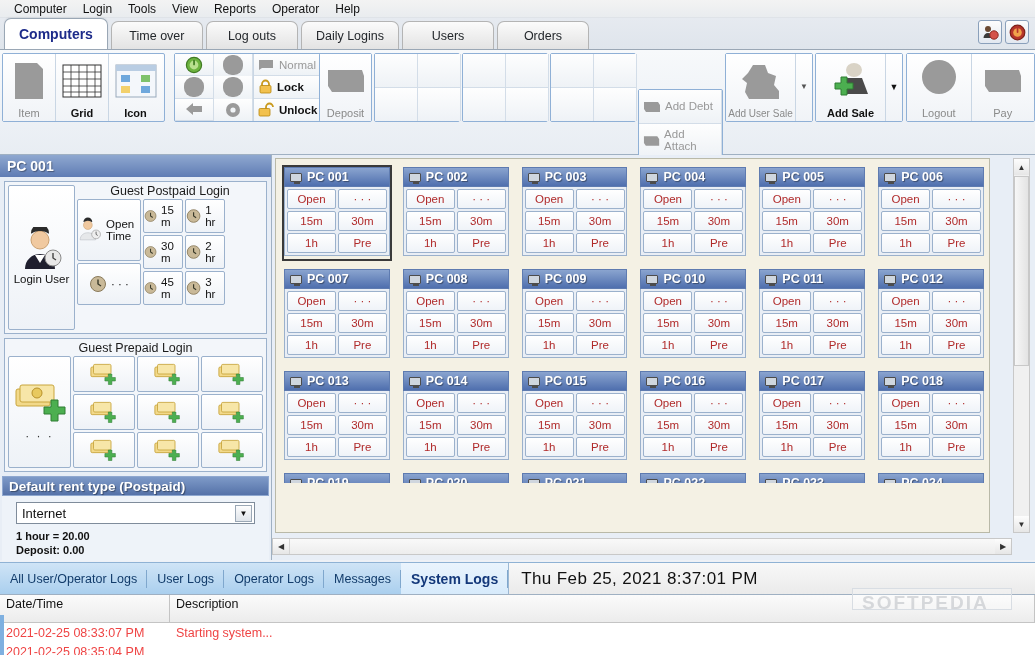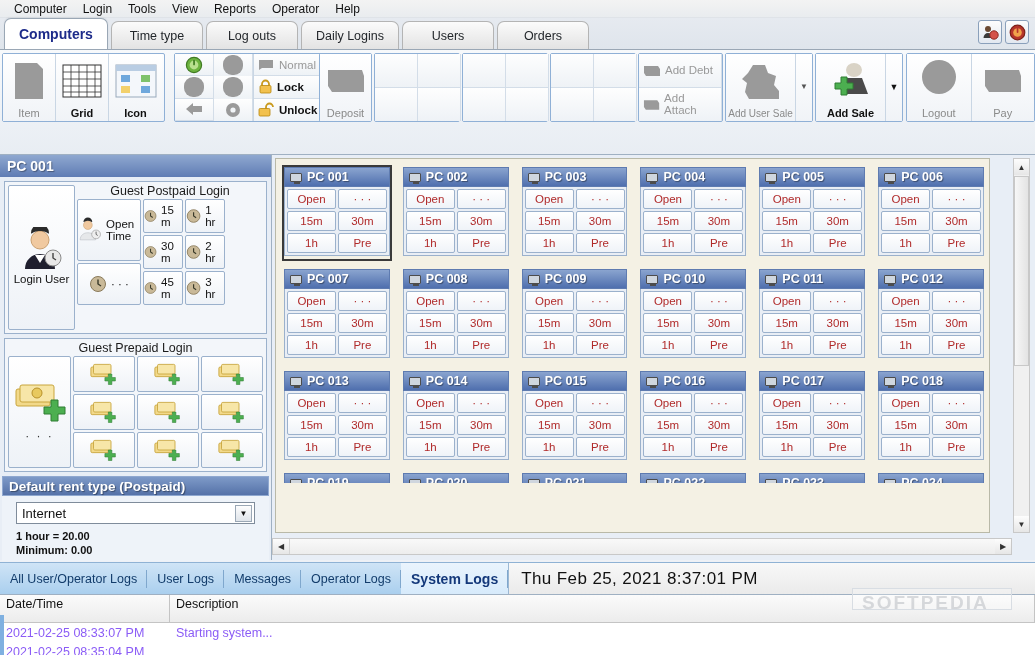--- a/index.html
+++ b/index.html
@@ -270,21 +270,21 @@
   .logtable {
     position: absolute; left: 0; top: 594px; width: 1035px; height: 61px;
     background: #ffffff; border-top: 1px solid #9fb0c2;
   }
   .logheader { display: flex; height: 28px;
     background: linear-gradient(#fbfbfb, #ececec); border-bottom: 1px solid #c4c4c4; }
   .lh { font-size: 12.5px; color: #111; padding: 2px 0 0 6px; border-right: 1px solid #c4c4c4; }
   .lh.c1 { width: 170px; }
   .lh.c2 { flex: 1; }
   .logrow { display: flex; height: 19px; align-items: center; }
-  .lc { font-size: 12.5px; color: #8b5cf6; padding-left: 6px; }
+  .lc { font-size: 12.5px; color: #ef4444; padding-left: 6px; }
   .lc.c1 { width: 170px; }
   .lc.c2 { flex: 1; }
   .leftmark { position:absolute; left:0; top:20px; width:4px; height:41px; background:#7fb0e0; }
 
   .watermark {
     position: absolute; left: 862px; top: 592px;
     font-size: 19px; font-weight: bold; letter-spacing: 2px;
     color: rgba(150,155,162,.35); pointer-events: none;
   }
   .wm-box {
@@ -303,21 +303,21 @@
     <div class="mi">Login</div>
     <div class="mi">Tools</div>
     <div class="mi">View</div>
     <div class="mi">Reports</div>
     <div class="mi">Operator</div>
     <div class="mi">Help</div>
   </div>
 
   <div class="tabstrip">
     <div class="tab active">Computers</div>
-    <div class="tab">Time type</div>
+    <div class="tab">Time over</div>
     <div class="tab">Log outs</div>
     <div class="tab">Daily Logins</div>
     <div class="tab">Users</div>
     <div class="tab">Orders</div>
   </div>
 
   <div class="topright">
     <div class="trbtn">
       <svg width="17" height="17" viewBox="0 0 17 17">
         <circle cx="6" cy="5" r="3" fill="#6b4a33"></circle>
@@ -464,21 +464,21 @@
       <div class="colstack">
           <div class="smallbtn" style="width:43px;height:33.5px;"></div>
           <div class="smallbtn" style="width:43px;height:33.5px;"></div>
         </div>
       <div class="colstack">
           <div class="smallbtn" style="width:43px;height:33.5px;"></div>
           <div class="smallbtn" style="width:43px;height:33.5px;"></div>
         </div>
     </div>
 
-    <div class="rgroup" style="left:638px; width:85px;">
+    <div class="rgroup" style="left:638px; width:85px;margin-top:36px;">
       <div class="colstack">
         <div class="smallbtn" style="width:83px;height:33.5px;">
           <svg width="18" height="13" viewBox="0 0 18 13">
               <path d="M1 2h14l2 3v7H3l-2-3z" fill="#9a9a9a"></path>
             </svg>
           <span>Add Debt</span>
         </div>
         <div class="smallbtn" style="width:83px;height:33.5px;">
           <svg width="18" height="13" viewBox="0 0 18 13">
               <path d="M1 2h14l2 3v7H3l-2-3z" fill="#9a9a9a"></path>
@@ -842,21 +842,21 @@
     </div>
 
     <div class="rentbar">Default rent type (Postpaid)</div>
     <div class="rentbody">
       <div class="selectbox">
         <span>Internet</span>
         <span class="selarrow">▼</span>
       </div>
       <div class="rentinfo">
         <div>1 hour = 20.00</div>
-        <div>Minimum: 0.00</div>
+        <div>Deposit: 0.00</div>
       </div>
     </div>
   </div>
 
   <div class="gridarea">
     <div class="gridinner">
 
       <div class="pcrow">
         <div class="pctile selected">
           <div class="pctitle">
@@ -1276,22 +1276,22 @@
 
   <div class="hscroll hscroll-bottom">
     <div class="hs-btn">◀</div>
     <div class="hs-thumb"></div>
     <div class="hs-btn">▶</div>
   </div>
 
   <div class="logtabs">
     <div class="logtab">All User/Operator Logs</div>
     <div class="logtab">User Logs</div>
+    <div class="logtab">Operator Logs</div>
     <div class="logtab">Messages</div>
-    <div class="logtab">Operator Logs</div>
     <div class="logtab active">System Logs</div>
     <div class="clock">Thu Feb 25, 2021  8:37:01 PM</div>
   </div>
 
   <div class="logtable">
     <div class="leftmark"></div>
     <div class="logheader">
       <div class="lh c1">Date/Time</div>
       <div class="lh c2">Description</div>
     </div>

